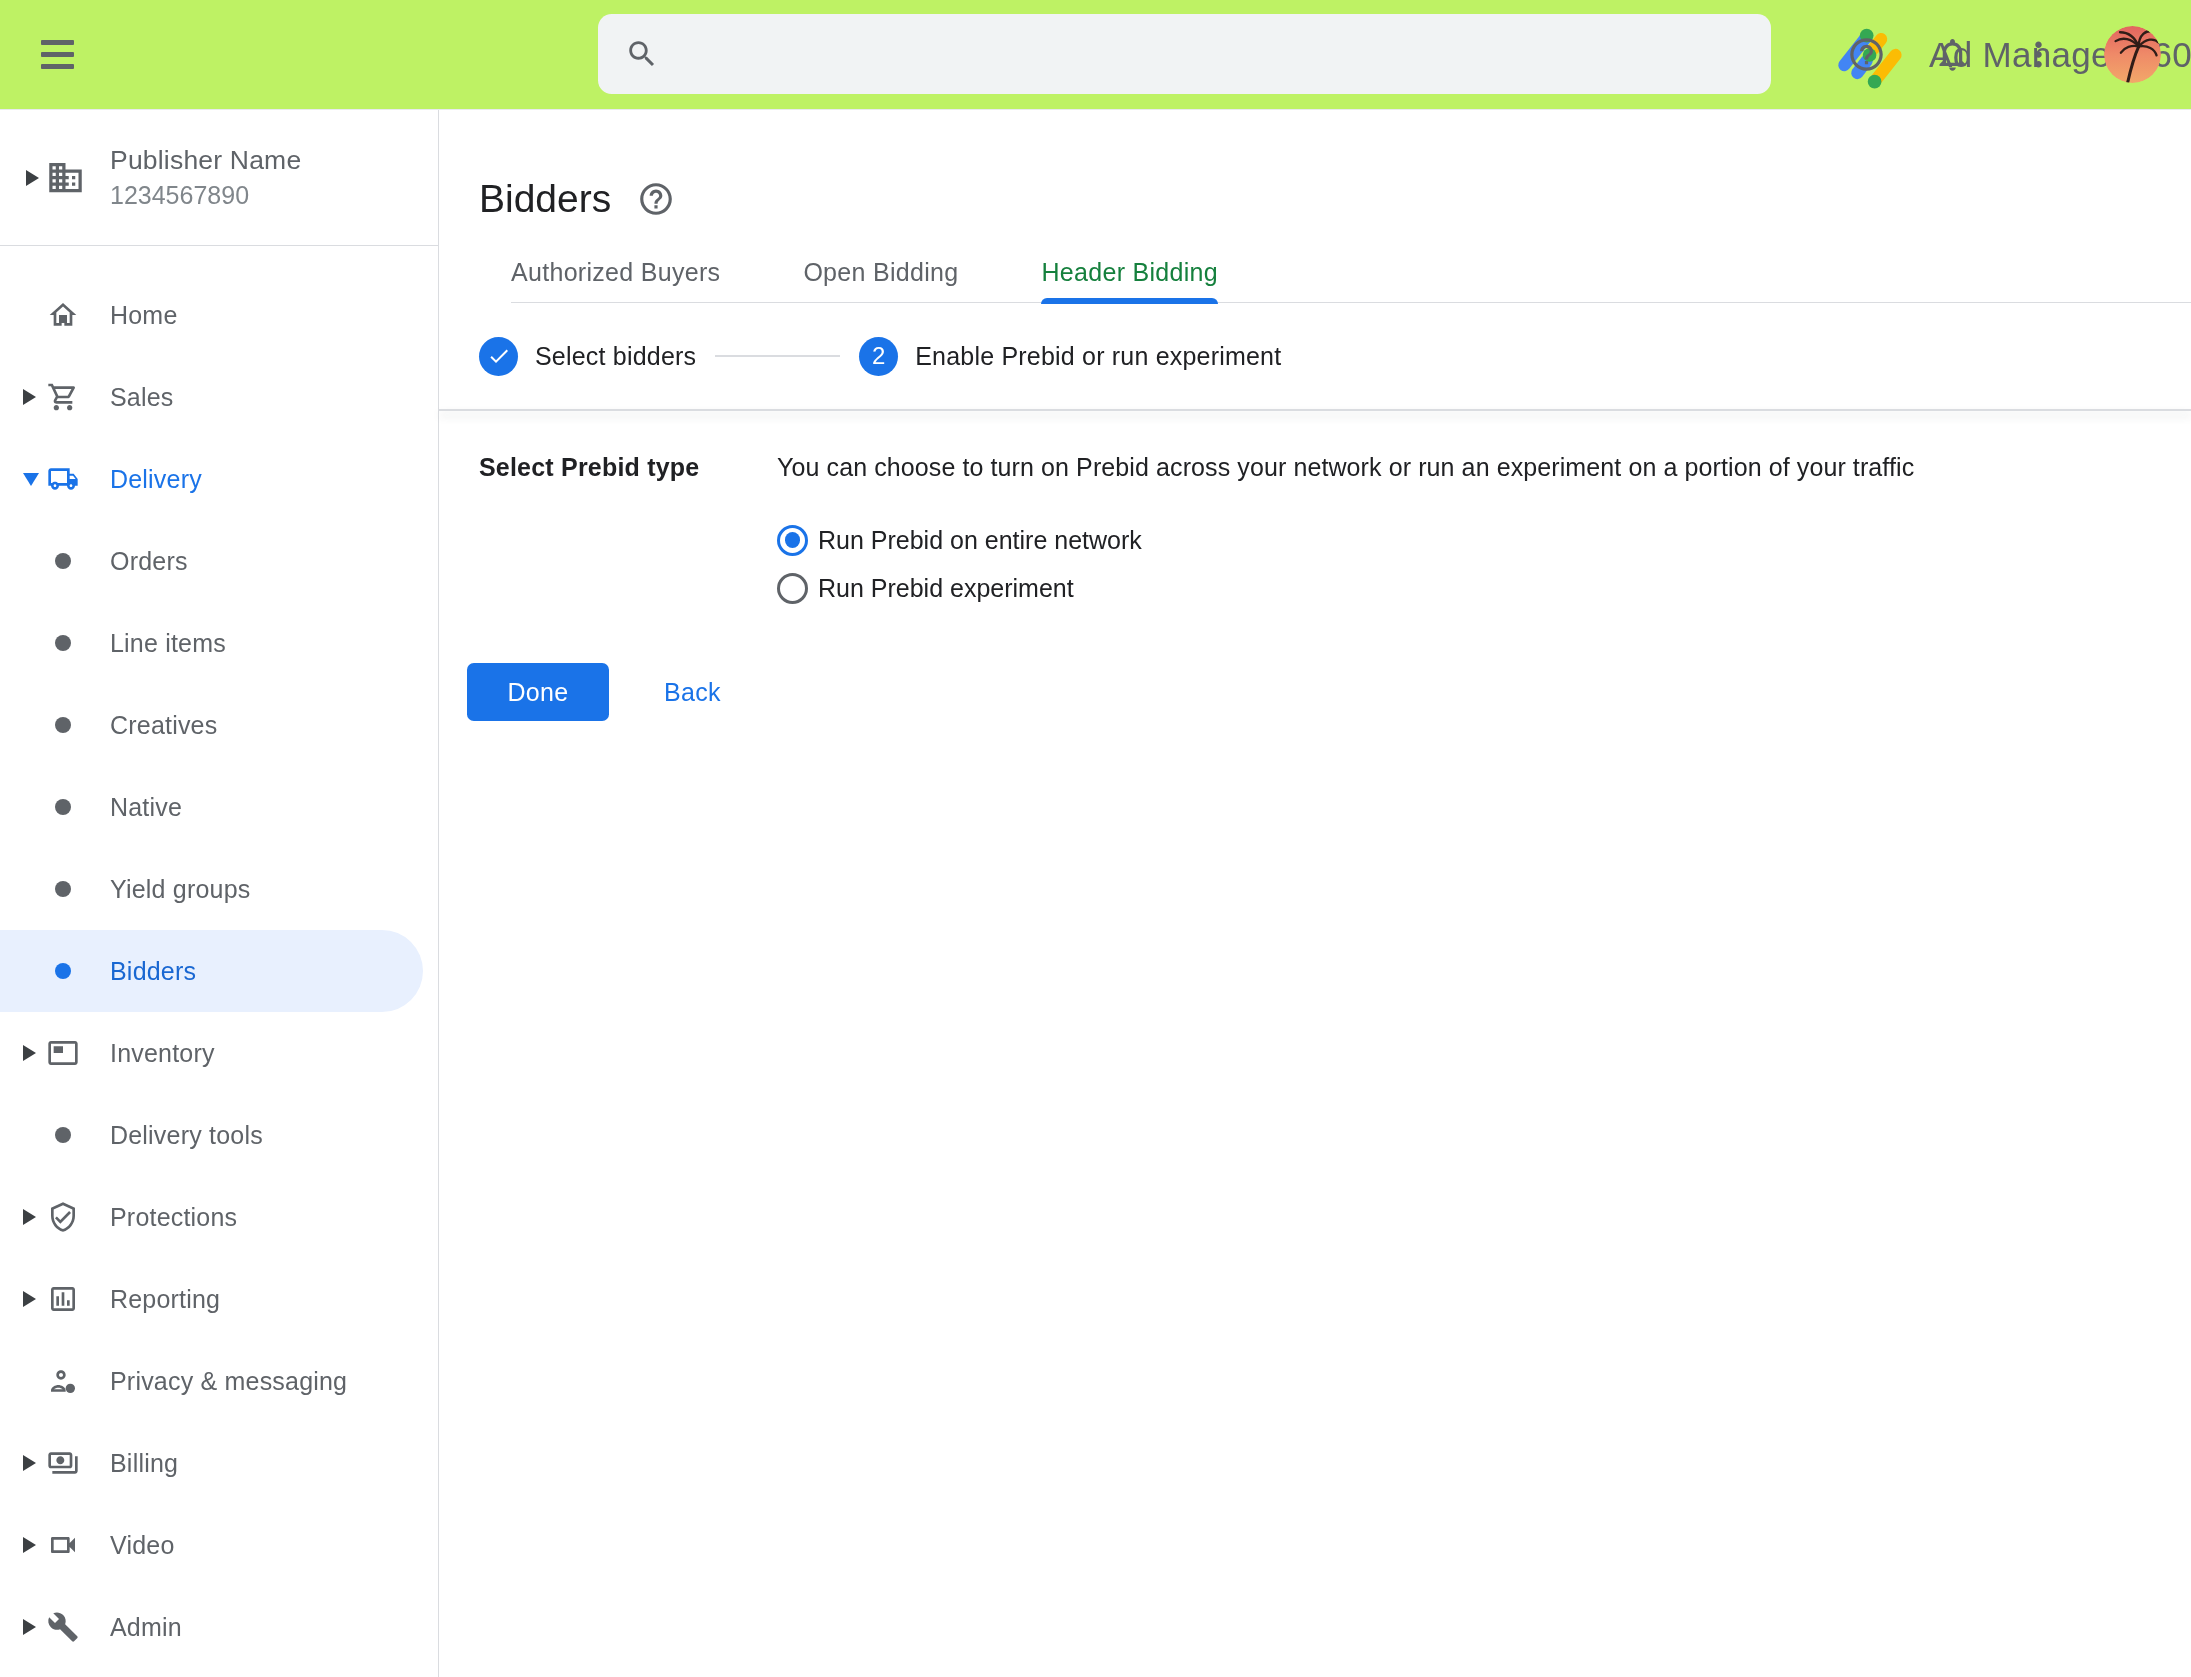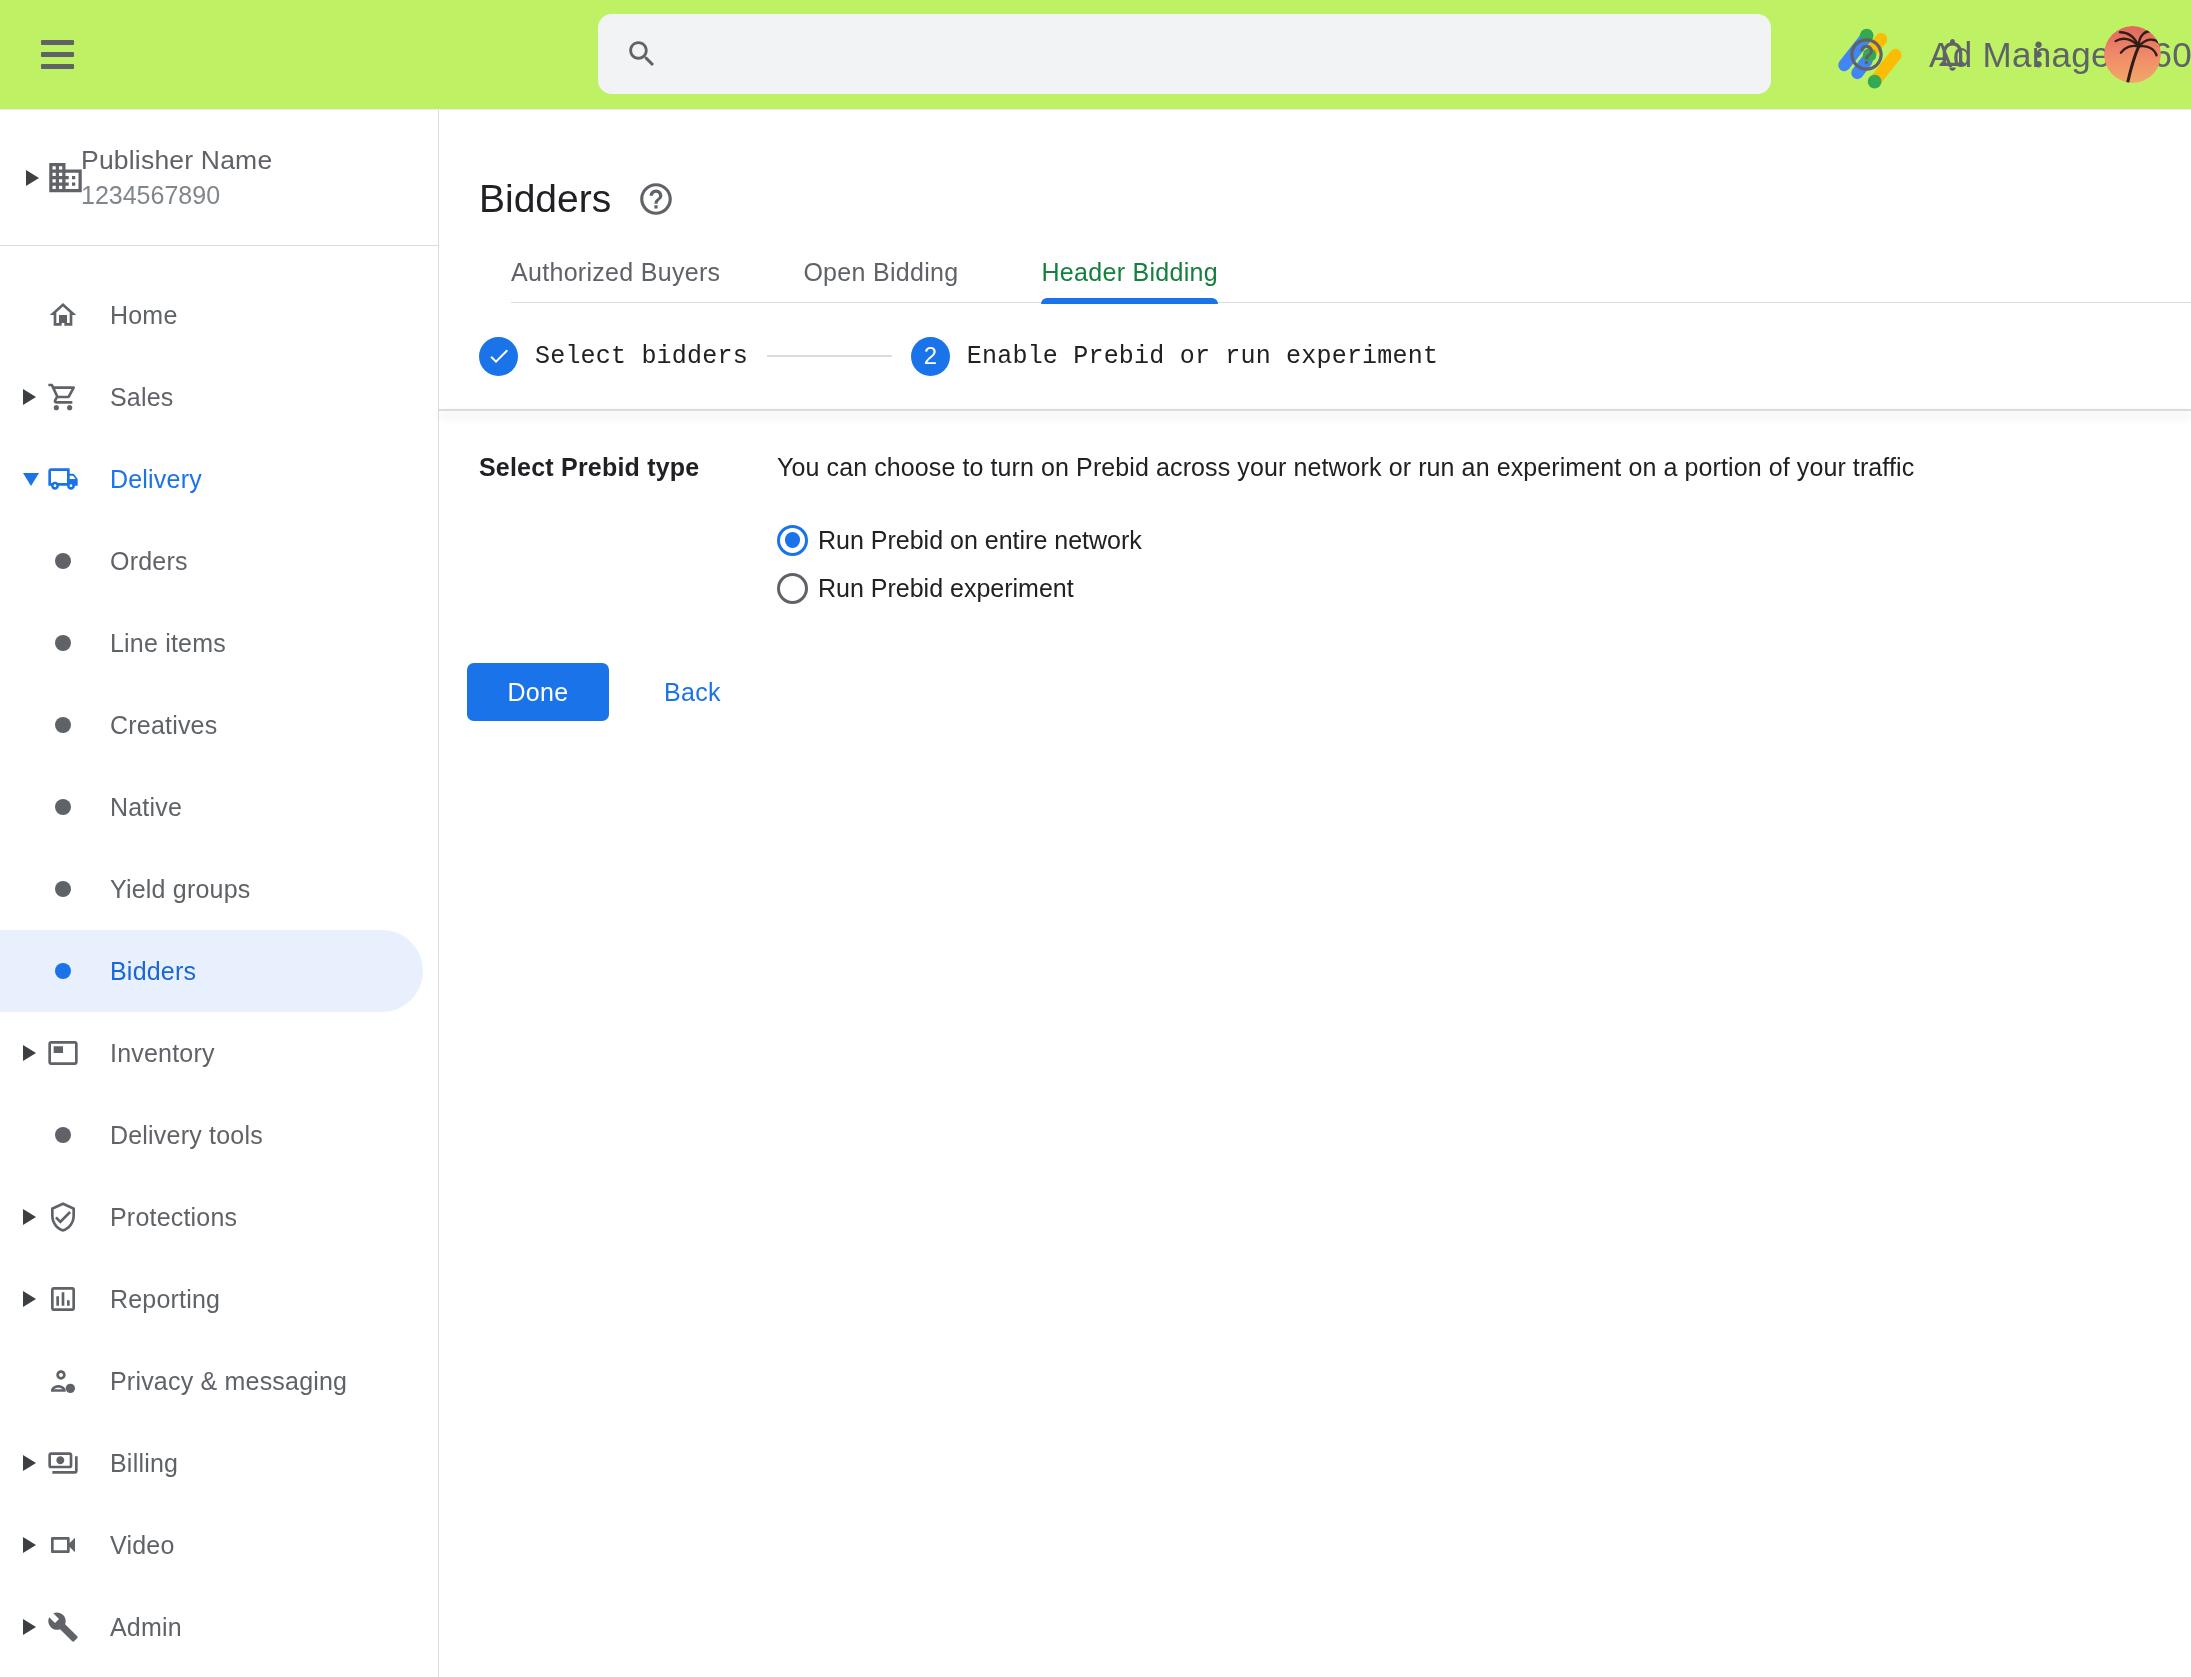--- a/index.html
+++ b/index.html
@@ -56,21 +56,21 @@
   .body-row { flex: 1; display: flex; min-height: 0; }
 
   
   .sidebar { width: 439px; flex: 0 0 439px; border-right: 1.7px solid #dadce0; background: #fff; overflow: hidden; }
   .publisher {
     height: 136px; border-bottom: 1.7px solid #dadce0;
     display: flex; align-items: center; position: relative; cursor: pointer;
   }
   .publisher .caret { position: absolute; left: 26px; }
   .publisher-icon { position: absolute; left: 46px; width: 39px; height: 39px; }
-  .publisher-text { margin-left: 81px; }
+  .publisher-text { margin-left: 110px; }
   .publisher-name { font-size: 26.5px; color: #5f6368; font-weight: 500; letter-spacing: 0.2px; }
   .publisher-id { font-size: 25px; color: #80868b; margin-top: 5.1px; }
 
   .nav { padding-top: 28px; }
   .nav-item {
     height: 82px; display: flex; align-items: center; position: relative; cursor: pointer;
     color: #5f6368; font-size: 25px; letter-spacing: 0.2px;
   }
   .nav-item .caret { position: absolute; left: 23px; }
   .nav-item .nav-icon { position: absolute; left: 47px; width: 32px; height: 32px; }
@@ -123,21 +123,21 @@
     height: 106px; display: flex; align-items: center; padding-left: 40px;
   }
   .divider-shadow { height: 1.7px; background: #dadce0; box-shadow: 0 5.1px 8.6px rgba(60,64,67,0.18); position: relative; z-index: 2; }
   .step { display: flex; align-items: center; gap: 17px; }
   .step-circle {
     width: 39px; height: 39px; border-radius: 50%; background: #1a73e8;
     display: flex; align-items: center; justify-content: center;
     color: #fff; font-size: 24px; font-weight: 500; flex: 0 0 39px;
   }
   .step-circle svg { width: 24px; height: 24px; }
-  .step-label { font-size: 25px; font-weight: 500; color: #202124; letter-spacing: 0.2px; white-space: nowrap; font-family: Liberation Mono, monospace; }
+  .step-label { font-size: 25px; font-weight: 500; color: #202124; letter-spacing: 0.2px; white-space: nowrap; }
   .step-connector { width: 125px; height: 2.6px; background: #dadce0; margin: 0 19px; }
 
   .content { padding: 39px 0 0 40px; flex: 1; }
   .form-row { display: flex; align-items: flex-start; }
   .form-label { width: 298px; flex: 0 0 298px; font-size: 25px; font-weight: 600; color: #202124; padding-top: 3.4px; letter-spacing: 0.2px; }
   .form-main { flex: 1; }
   .form-desc { font-size: 25px; color: #202124; letter-spacing: 0.1px; padding-top: 3.4px; }
   .radio-group { margin-top: 34px; }
   .radio-row { display: flex; align-items: center; gap: 10px; height: 48px; cursor: pointer; }
   .radio-outer {

